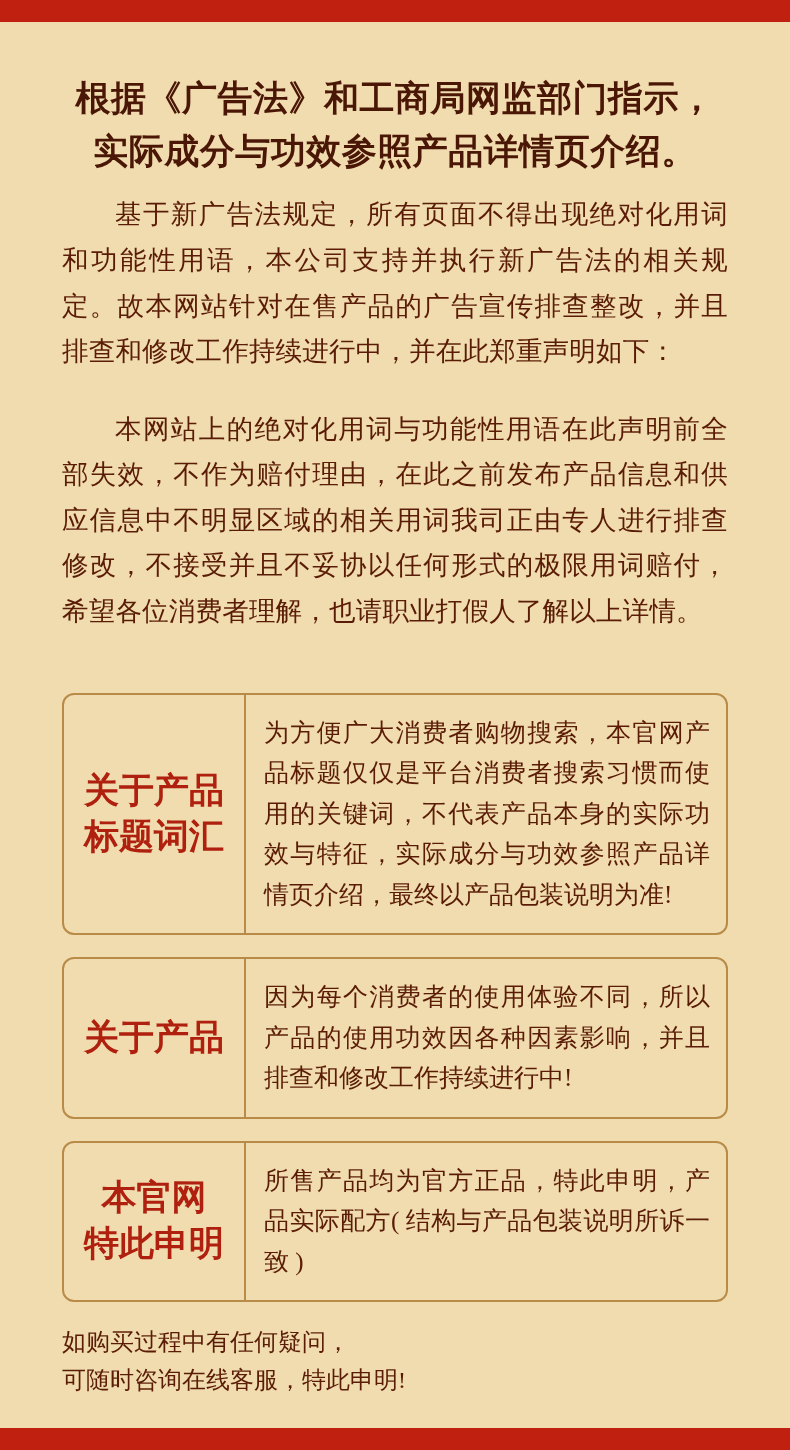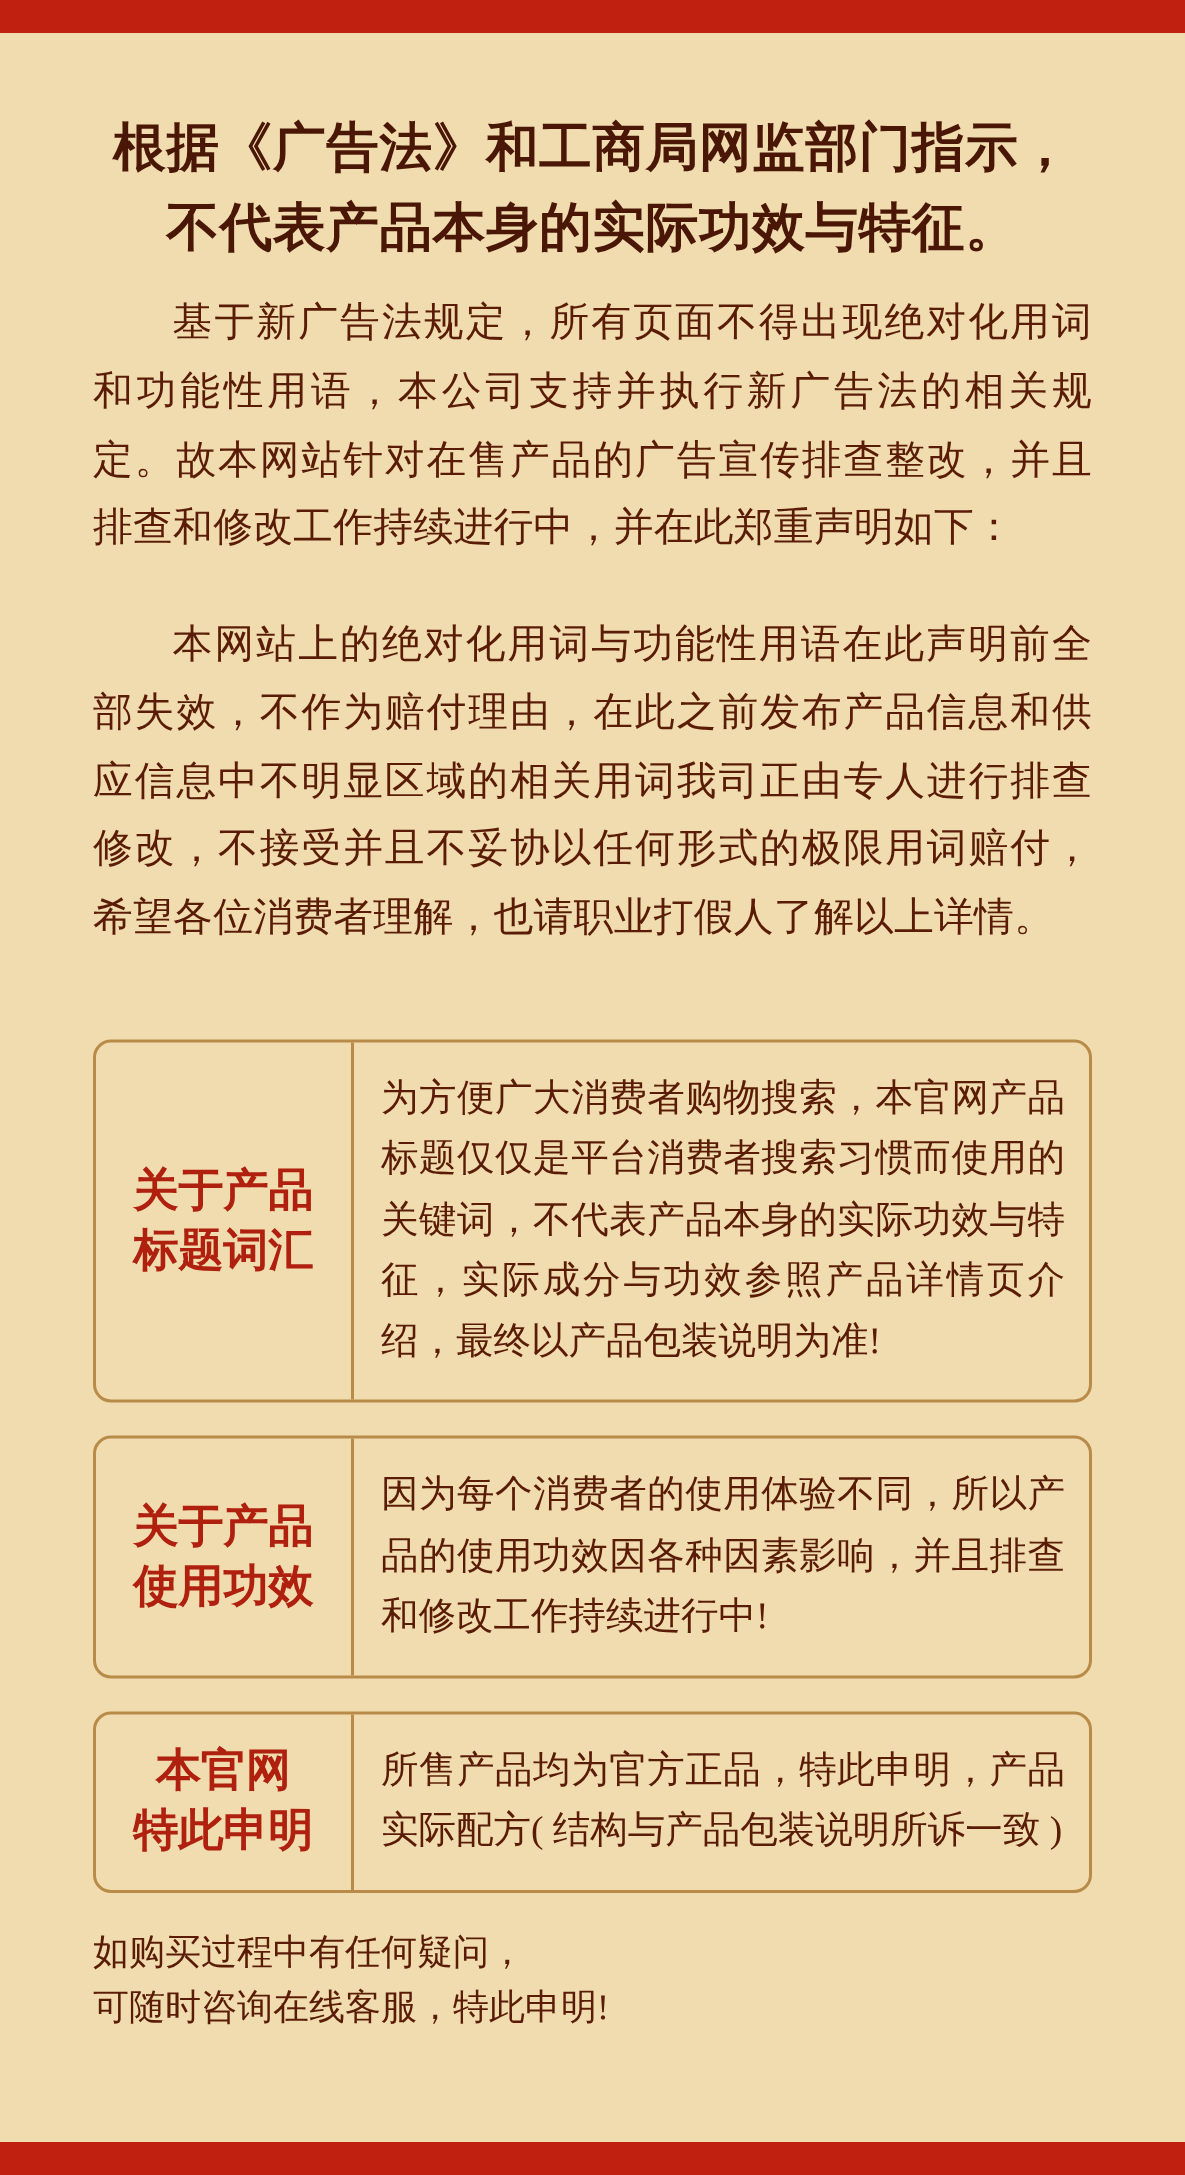--- a/index.html
+++ b/index.html
@@ -84,24 +84,24 @@
     box-sizing: border-box;
   }
   .card-title {
     flex: 0 0 172px;
     display: flex;
     flex-direction: column;
     align-items: center;
     justify-content: center;
     border-right: 2px solid #b98b49;
     font-weight: bold;
-    font-size: 30px;
+    font-size: 35px;
     line-height: 1.32;
     color: #b0200f;
-    padding: 16px 10px;
+    padding: 16px 20px;
     box-sizing: border-box;
     text-align: center;
   }
   .card-title span {
     display: block;
     white-space: nowrap;
   }
   .card-body {
     flex: 1 1 auto;
     padding: 18px 16px 18px 18px;
@@ -128,41 +128,40 @@
 <body>
 
 <div class="page">
 
   <div class="bar-top"></div>
 
   <div class="content">
 
     <div class="headline">
       <span class="line">根据《广告法》和工商局网监部门指示，</span>
-      <span class="line">不代表产品本身的实际功效与特征。</span>
+      <span class="line">实际成分与功效参照产品详情页介绍。</span>
     </div>
 
     <p class="para">基于新广告法规定，所有页面不得出现绝对化用词和功能性用语，本公司支持并执行新广告法的相关规定。故本网站针对在售产品的广告宣传排查整改，并且排查和修改工作持续进行中，并在此郑重声明如下：</p>
 
     <p class="para second">本网站上的绝对化用词与功能性用语在此声明前全部失效，不作为赔付理由，在此之前发布产品信息和供应信息中不明显区域的相关用词我司正由专人进行排查修改，不接受并且不妥协以任何形式的极限用词赔付，希望各位消费者理解，也请职业打假人了解以上详情。</p>
 
     <div class="cards">
 
       <div class="card">
         <div class="card-title">
           <span>关于产品</span>
           <span>标题词汇</span>
         </div>
         <div class="card-body">为方便广大消费者购物搜索，本官网产品标题仅仅是平台消费者搜索习惯而使用的关键词，不代表产品本身的实际功效与特征，实际成分与功效参照产品详情页介绍，最终以产品包装说明为准!</div>
       </div>
 
       <div class="card">
         <div class="card-title">
           <span>关于产品</span>
-          <span>使用功效</span>
         </div>
         <div class="card-body">因为每个消费者的使用体验不同，所以产品的使用功效因各种因素影响，并且排查和修改工作持续进行中!</div>
       </div>
 
       <div class="card">
         <div class="card-title">
           <span>本官网</span>
           <span>特此申明</span>
         </div>
         <div class="card-body">所售产品均为官方正品，特此申明，产品实际配方( 结构与产品包装说明所诉一致 )</div>

